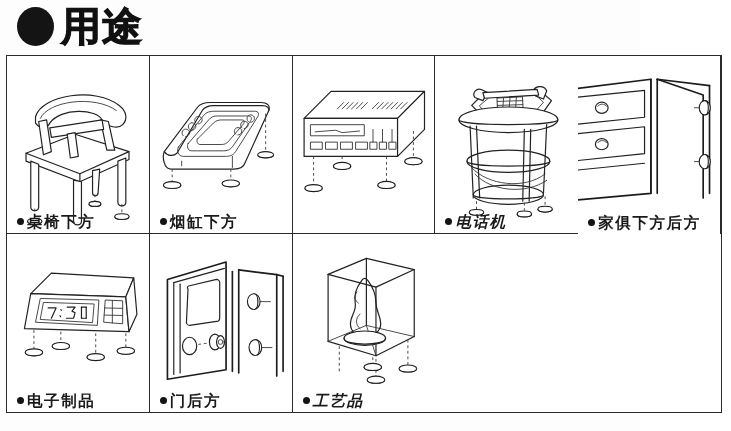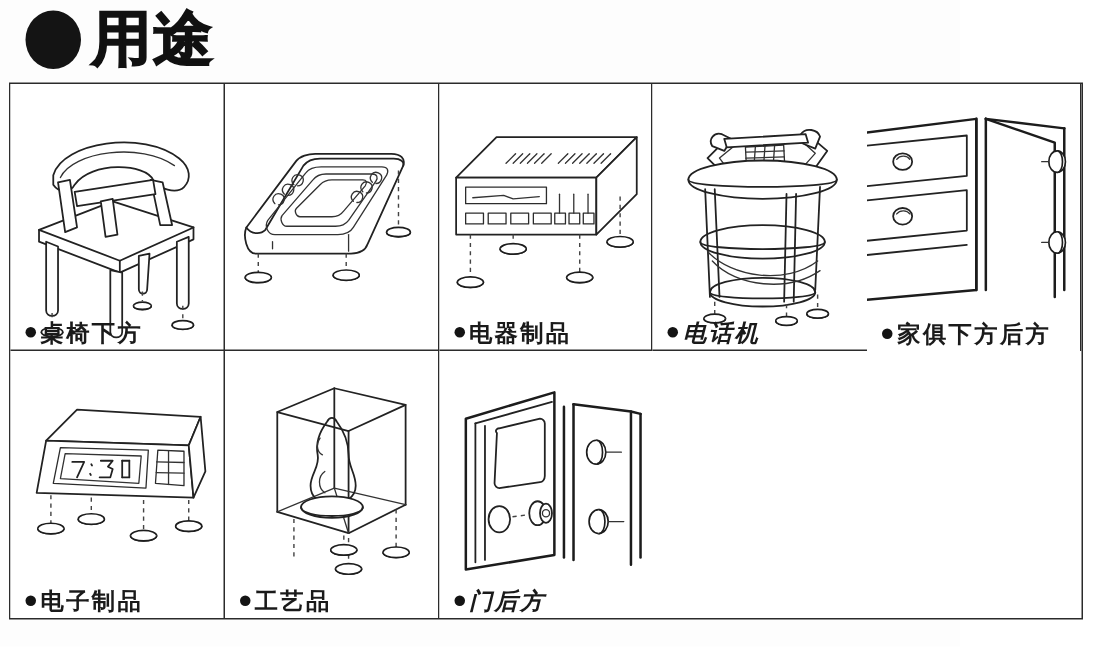--- a/index.html
+++ b/index.html
@@ -207,20 +207,23 @@
           </g>
           <g>
             <ellipse class="pad-top" cx="102" cy="138" rx="11" ry="4.2"></ellipse>
             <path class="pad-side" d="M91 138 C91 144 113 144 113 138"></path>
           </g>
           <g>
             <ellipse class="pad-top" cx="146" cy="102" rx="10" ry="4"></ellipse>
             <path class="pad-side" d="M136 102 C136 107 156 107 156 102"></path>
           </g>
         </svg>
+      </div>
+      <div class="caption">
+        <span class="cap-dot"></span><span>烟缸下方</span>
       </div>
     </div>
 
     <div class="cell">
       <div class="art">
         <svg viewBox="0 0 179 178" preserveAspectRatio="xMidYMid meet">
 
           <path class="fillw" d="M14 56 L48 22 L166 22 L132 56 Z"></path>
 
           <path class="fillw" d="M14 56 L132 56 L132 104 L14 104 Z"></path>
@@ -274,23 +277,20 @@
           <g>
             <ellipse class="pad-top" cx="118" cy="140" rx="11" ry="4.4"></ellipse>
             <path class="pad-side" d="M107 140 C107 146 129 146 129 140"></path>
           </g>
           <g>
             <ellipse class="pad-top" cx="152" cy="110" rx="11" ry="4.4"></ellipse>
             <path class="pad-side" d="M141 110 C141 116 163 116 163 110"></path>
           </g>
         </svg>
       </div>
-      <div class="caption">
-        <span class="cap-dot"></span><span>电器制品</span>
-      </div>
     </div>
 
     <div class="cell">
       <div class="art">
         <svg viewBox="0 0 179 178" preserveAspectRatio="xMidYMid meet">
 
           <path class="fillw" d="M46 40 L60 26 L132 22 L146 34 L136 48 L58 52 Z"></path>
           <path class="ln-thin" d="M56 40 L68 30 L126 27 L136 36 L128 45 L62 48 Z"></path>
 
           <rect class="fillw-thin" x="78" y="30" width="32" height="14" transform="rotate(-3 94 37)"></rect>
@@ -442,66 +442,20 @@
       </div>
       <div class="caption">
         <span class="cap-dot"></span><span>电子制品</span>
       </div>
     </div>
 
     <div class="cell">
       <div class="art">
         <svg viewBox="0 0 179 178" preserveAspectRatio="xMidYMid meet">
 
-          <path class="ln" d="M44 28 L92 8 L152 22 L104 44 Z"></path>
-
-          <path class="ln" d="M44 28 L44 112"></path>
-          <path class="ln" d="M92 8 L92 92"></path>
-          <path class="ln" d="M152 22 L152 106"></path>
-          <path class="ln" d="M104 44 L104 130"></path>
-
-          <path class="ln" d="M44 112 L104 130 L152 106"></path>
-          <path class="ln-thin" d="M44 112 L92 92 L152 106"></path>
-          <path class="ln-thin" d="M92 92 L104 130"></path>
-
-          <path class="ln" d="M86 36 C80 44 76 54 78 64 C80 74 72 80 72 90 C72 100 80 106 90 106 C100 106 110 100 110 90 C110 80 104 74 104 64 C104 54 100 44 94 36 C92 32 88 32 86 36 Z"></path>
-          <path class="ln-thin" d="M80 50 C76 56 78 62 82 64"></path>
-          <path class="ln-thin" d="M84 78 C78 82 78 92 84 96"></path>
-
-          <ellipse class="fillw" cx="90" cy="108" rx="26" ry="9"></ellipse>
-          <path class="ln" d="M64 108 C64 118 116 118 116 108"></path>
-
-          <path class="dash" d="M58 118 L58 152"></path>
-          <path class="dash" d="M100 132 L100 140"></path>
-          <path class="dash" d="M104 134 L104 156"></path>
-          <path class="dash" d="M144 110 L144 142"></path>
-
-          <g>
-            <ellipse class="pad-top" cx="100" cy="144" rx="11" ry="4.4"></ellipse>
-            <path class="pad-side" d="M89 144 C89 150 111 150 111 144"></path>
-          </g>
-          <g>
-            <ellipse class="pad-top" cx="144" cy="146" rx="11" ry="4.4"></ellipse>
-            <path class="pad-side" d="M133 146 C133 152 155 152 155 146"></path>
-          </g>
-          <g>
-            <ellipse class="pad-top" cx="104" cy="160" rx="11" ry="4.4"></ellipse>
-            <path class="pad-side" d="M93 160 C93 166 115 166 115 160"></path>
-          </g>
-        </svg>
-      </div>
-      <div class="caption">
-        <span class="cap-dot"></span><span>工艺品</span>
-      </div>
-    </div>
-
-    <div class="cell">
-      <div class="art">
-        <svg viewBox="0 0 179 178" preserveAspectRatio="xMidYMid meet">
-
           <path class="ln-thick" d="M22 34 L96 12 L96 148 L22 160 Z"></path>
           <path class="ln" d="M30 38 L94 20"></path>
           <path class="ln" d="M30 38 L30 154"></path>
           <path class="ln" d="M38 40 L38 152"></path>
 
           <path class="ln" d="M48 46 C46 44 48 42 50 42 L84 34 C86 34 88 36 88 38 L88 82 C88 85 86 87 84 87 L50 92 C48 92 46 90 46 88 Z"></path>
 
           <ellipse class="fillw" cx="50" cy="118" rx="9" ry="11"></ellipse>
           <path class="dash" d="M61 116 L76 114"></path>
           <ellipse class="fillw" cx="82" cy="113" rx="7" ry="10"></ellipse>
@@ -524,14 +478,60 @@
             <path class="pad-side" d="M133 110 C140 110 140 130 133 130"></path>
             <path class="ln-thin" d="M141 120 L154 120"></path>
           </g>
         </svg>
       </div>
       <div class="caption">
         <span class="cap-dot"></span><span>门后方</span>
       </div>
     </div>
 
+    <div class="cell">
+      <div class="art">
+        <svg viewBox="0 0 179 178" preserveAspectRatio="xMidYMid meet">
+
+          <path class="ln" d="M44 28 L92 8 L152 22 L104 44 Z"></path>
+
+          <path class="ln" d="M44 28 L44 112"></path>
+          <path class="ln" d="M92 8 L92 92"></path>
+          <path class="ln" d="M152 22 L152 106"></path>
+          <path class="ln" d="M104 44 L104 130"></path>
+
+          <path class="ln" d="M44 112 L104 130 L152 106"></path>
+          <path class="ln-thin" d="M44 112 L92 92 L152 106"></path>
+          <path class="ln-thin" d="M92 92 L104 130"></path>
+
+          <path class="ln" d="M86 36 C80 44 76 54 78 64 C80 74 72 80 72 90 C72 100 80 106 90 106 C100 106 110 100 110 90 C110 80 104 74 104 64 C104 54 100 44 94 36 C92 32 88 32 86 36 Z"></path>
+          <path class="ln-thin" d="M80 50 C76 56 78 62 82 64"></path>
+          <path class="ln-thin" d="M84 78 C78 82 78 92 84 96"></path>
+
+          <ellipse class="fillw" cx="90" cy="108" rx="26" ry="9"></ellipse>
+          <path class="ln" d="M64 108 C64 118 116 118 116 108"></path>
+
+          <path class="dash" d="M58 118 L58 152"></path>
+          <path class="dash" d="M100 132 L100 140"></path>
+          <path class="dash" d="M104 134 L104 156"></path>
+          <path class="dash" d="M144 110 L144 142"></path>
+
+          <g>
+            <ellipse class="pad-top" cx="100" cy="144" rx="11" ry="4.4"></ellipse>
+            <path class="pad-side" d="M89 144 C89 150 111 150 111 144"></path>
+          </g>
+          <g>
+            <ellipse class="pad-top" cx="144" cy="146" rx="11" ry="4.4"></ellipse>
+            <path class="pad-side" d="M133 146 C133 152 155 152 155 146"></path>
+          </g>
+          <g>
+            <ellipse class="pad-top" cx="104" cy="160" rx="11" ry="4.4"></ellipse>
+            <path class="pad-side" d="M93 160 C93 166 115 166 115 160"></path>
+          </g>
+        </svg>
+      </div>
+      <div class="caption">
+        <span class="cap-dot"></span><span>工艺品</span>
+      </div>
+    </div>
+
   </div>
 </div>
 
 </body></html>

